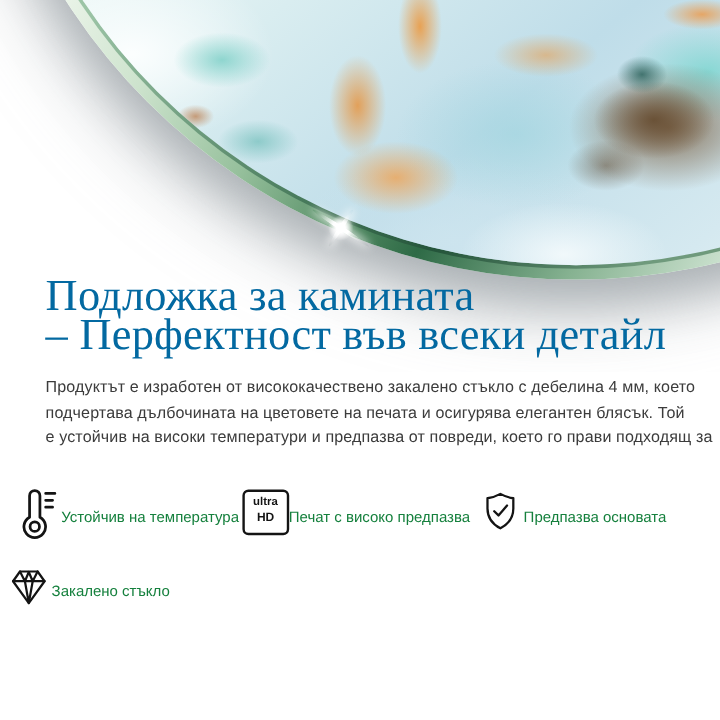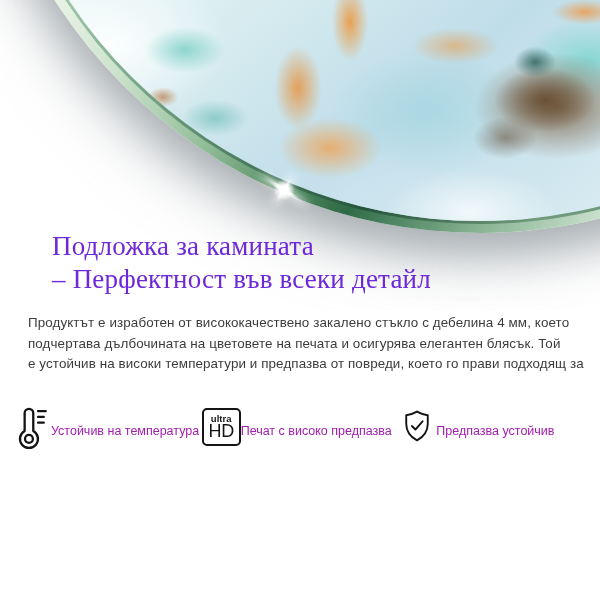--- a/index.html
+++ b/index.html
@@ -50,45 +50,45 @@
       linear-gradient(140deg,#f1faf8 0%,#d9edf0 25%,#bfdde9 55%,#d5e9f0 85%,#e6f3f5 100%);
   }
   .sparkle{position:absolute;left:256px;top:162px;width:56px;height:56px;transform:rotate(33deg);z-index:2;}
   .sparkle::before,.sparkle::after{content:"";position:absolute;background:linear-gradient(90deg,rgba(255,255,255,0),#ffffff 38% 62%,rgba(255,255,255,0));border-radius:50%;box-shadow:0 0 8px 1px rgba(255,255,255,.95);}
   .sparkle::before{left:0;top:26px;width:56px;height:4px;}
   .sparkle::after{left:26px;top:10px;width:4px;height:36px;background:linear-gradient(180deg,rgba(255,255,255,0),#ffffff 38% 62%,rgba(255,255,255,0));}
   .sparkle .core{position:absolute;left:16px;top:16px;width:24px;height:24px;border-radius:50%;
     background:radial-gradient(circle,#ffffff 0 22%,rgba(255,255,255,0) 62%);}
   
   .title{
-    position:absolute;left:52px;top:230px;z-index:1;
+    position:absolute;left:38px;top:230px;z-index:1;
     font-family:"Liberation Serif", serif;font-weight:400;
-    font-size:27px;line-height:33px;color:#6d28d9;letter-spacing:.2px;margin:0;
+    font-size:37px;line-height:33px;color:#0369a1;letter-spacing:.2px;margin:0;
   }
   .title span{display:block;}
   .descr{
-    position:absolute;left:28px;top:313px;z-index:1;margin:0;
+    position:absolute;left:38px;top:313px;z-index:1;margin:0;
     font-size:13.4px;line-height:20.6px;color:#3c3c3c;letter-spacing:.1px;
   }
   .descr span{display:block;white-space:nowrap;}
   
   .features{
     position:absolute;left:5px;top:403px;width:590px;z-index:1;
     display:grid;grid-template-columns:repeat(3,1fr);row-gap:15px;
   }
   .feature{display:flex;flex-direction:row;align-items:center;}
   .icon-wrap{height:47px;display:flex;align-items:center;justify-content:center;}
-  .feature-label{margin-top:9px;font-size:12.5px;line-height:15px;color:#a21caf;text-align:center;}
+  .feature-label{margin-top:9px;font-size:12.5px;line-height:15px;color:#15803d;text-align:center;}
   .ic{stroke:#141414;fill:none;stroke-width:2.4;stroke-linecap:round;stroke-linejoin:round;}
   .hd-box{
     width:35px;height:34px;border:2.5px solid #141414;border-radius:5px;
     display:flex;flex-direction:column;align-items:center;justify-content:center;
   }
   .hd-top{font-size:9.5px;font-weight:700;line-height:10px;color:#141414;letter-spacing:0;}
-  .hd-bottom{font-size:18px;font-weight:400;line-height:15px;color:#141414;letter-spacing:-.3px;}
+  .hd-bottom{font-size:10px;font-weight:700;line-height:15px;color:#141414;letter-spacing:-.3px;}
 </style>
 </head>
 <body>
 
 <div class="hero">
   <div class="hero-shadow"></div>
   <div class="hero-edge"></div>
   <div class="hero-ring"></div>
   <div class="hero-art"></div>
   <div class="sparkle">
@@ -130,19 +130,30 @@
     <span class="feature-label">Печат с високо предпазва</span>
   </div>
 
   <div class="feature">
     <div class="icon-wrap">
       <svg width="38" height="38" viewBox="0 0 48 48" class="ic" aria-hidden="true">
         <path d="M24 4.5 C28.5 7 33 8.6 37.6 9.1 V19.8 C37.6 29.8 31.4 36.8 24 40.8 C16.6 36.8 10.4 29.8 10.4 19.8 V9.1 C15 8.6 19.5 7 24 4.5 Z"></path>
         <path d="M17.5 22.8 L22 27.2 L31 16.8"></path>
       </svg>
     </div>
-    <span class="feature-label">Предпазва устойчив</span>
+    <span class="feature-label">Предпазва основата</span>
   </div>
 
+  <div class="feature">
+    <div class="icon-wrap">
+      <svg width="38" height="34" viewBox="0 0 48 44" class="ic" stroke-width="2.2" aria-hidden="true">
+        <path d="M7 16 L14.5 5.5 H33.5 L41 16 L24 39.5 Z"></path>
+        <path d="M7 16 H41"></path>
+        <path d="M14.5 5.5 L19.8 16 L24 6 L28.2 16 L33.5 5.5"></path>
+        <path d="M19.8 16 L24 39.5 L28.2 16"></path>
+      </svg>
+    </div>
+    <span class="feature-label">Закалено стъкло</span>
+  </div>
 
 
 
 </div>
 
 </body></html>

